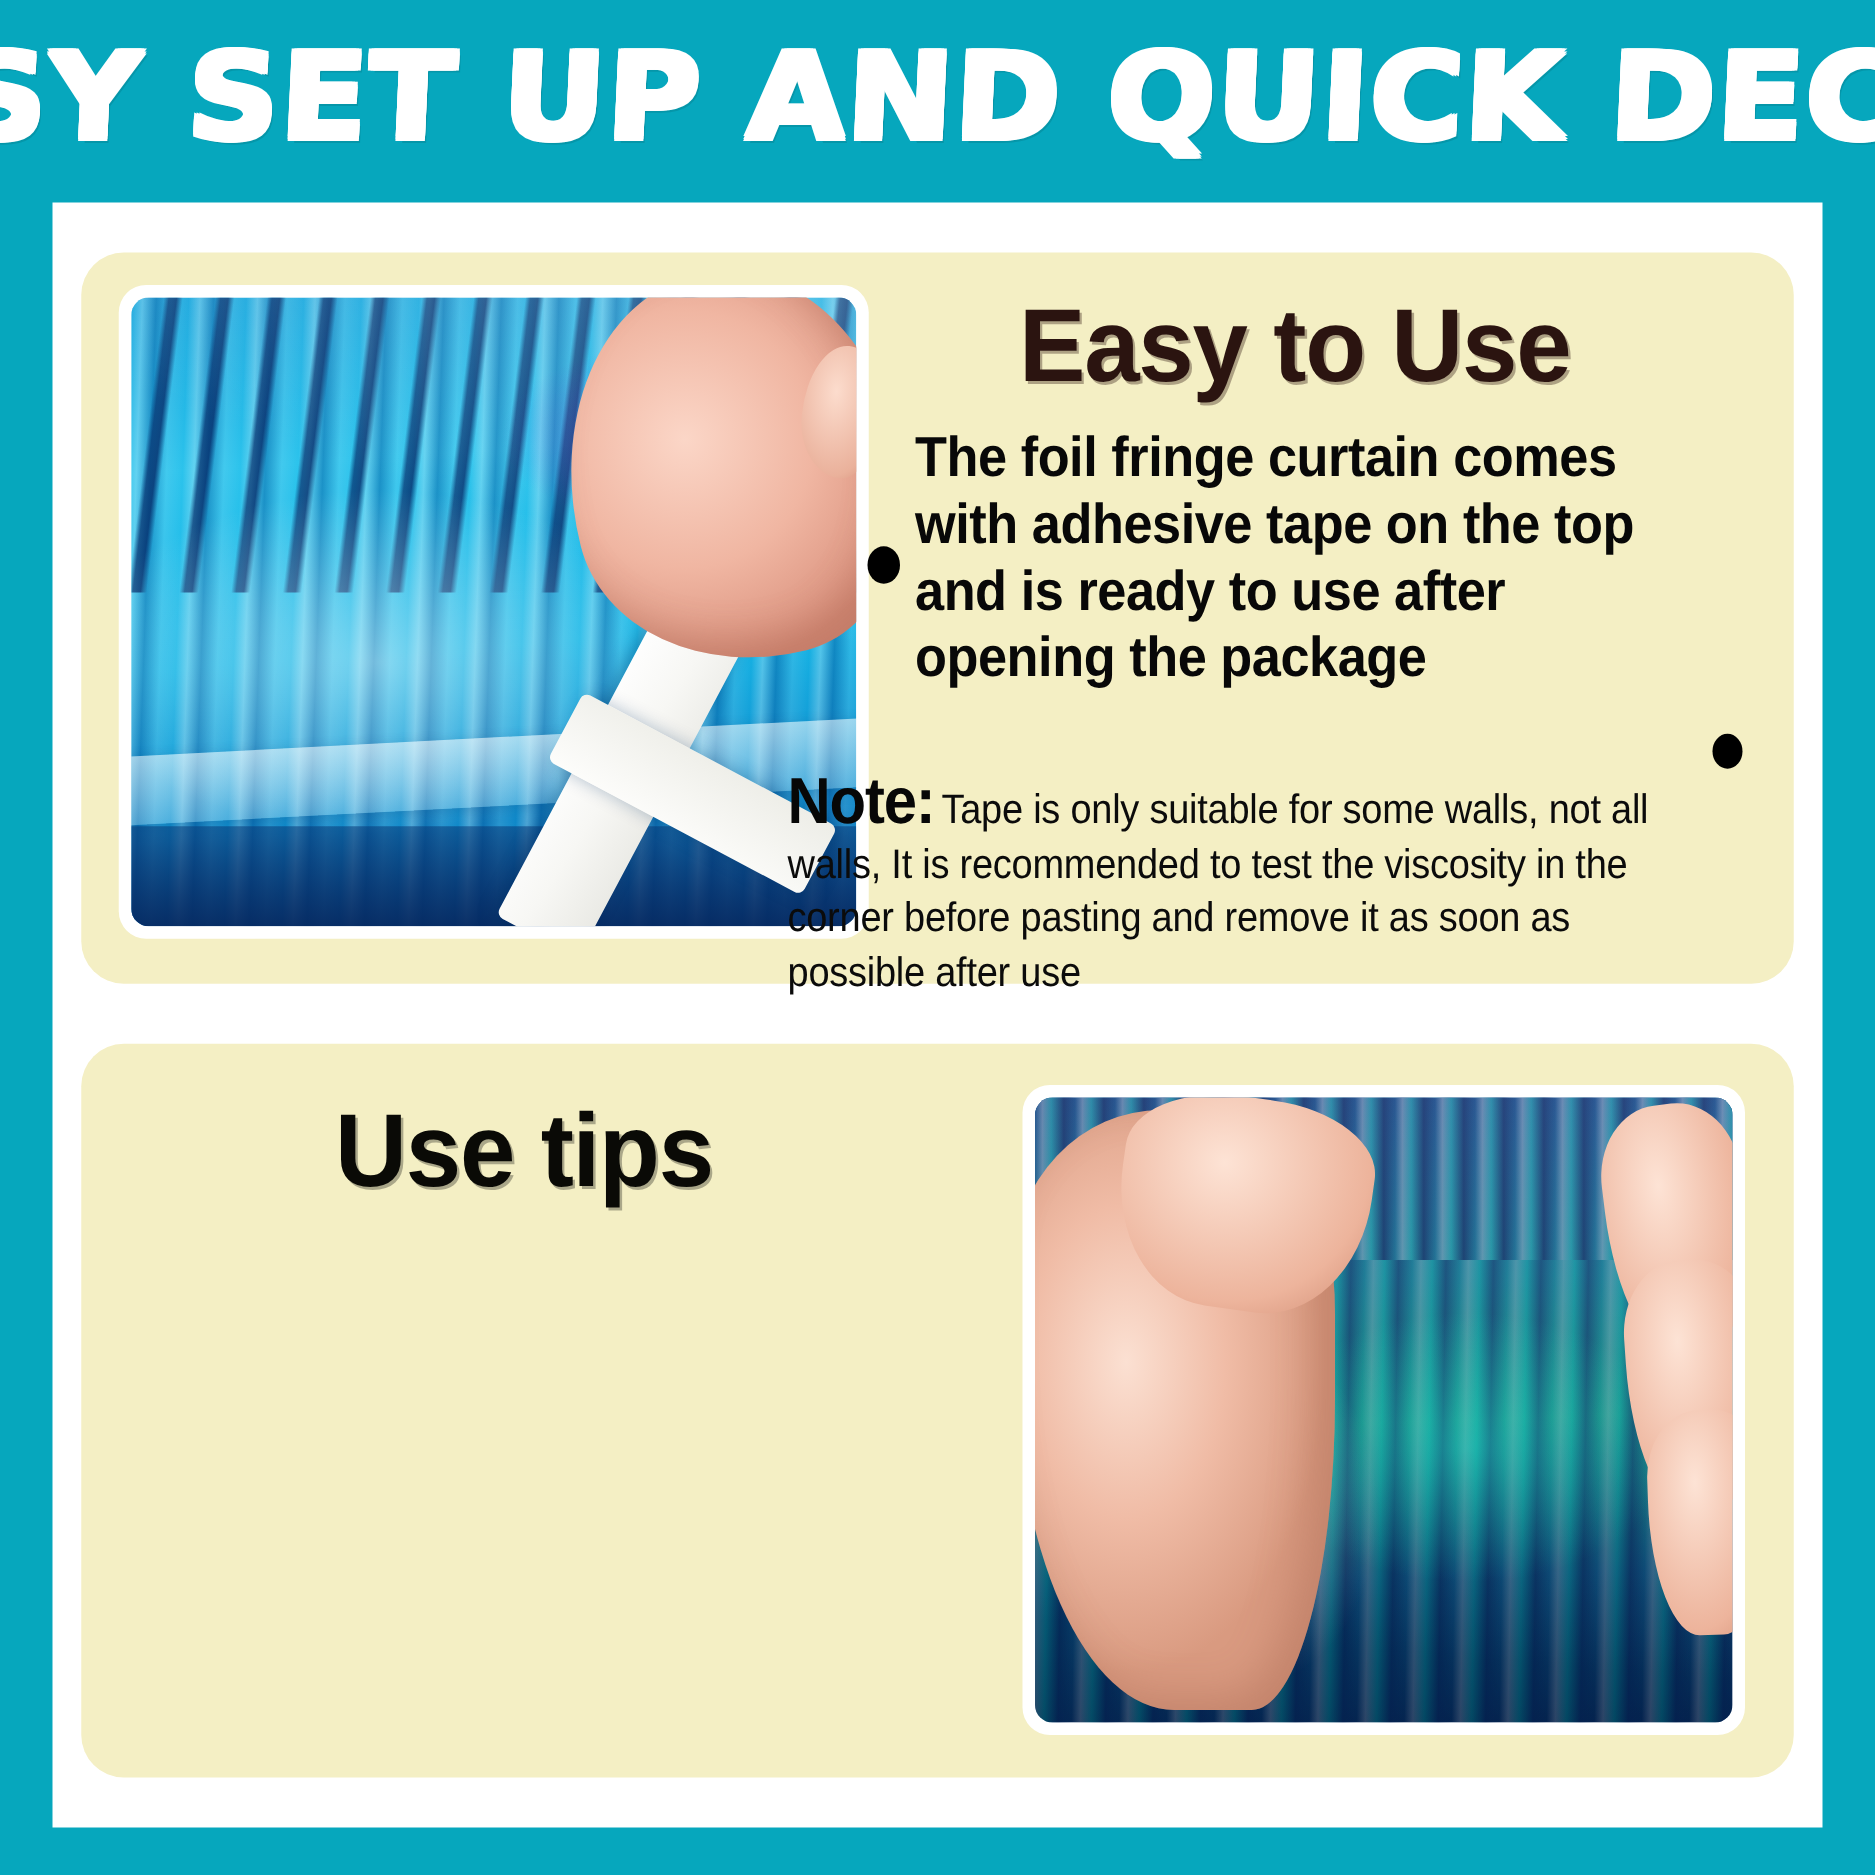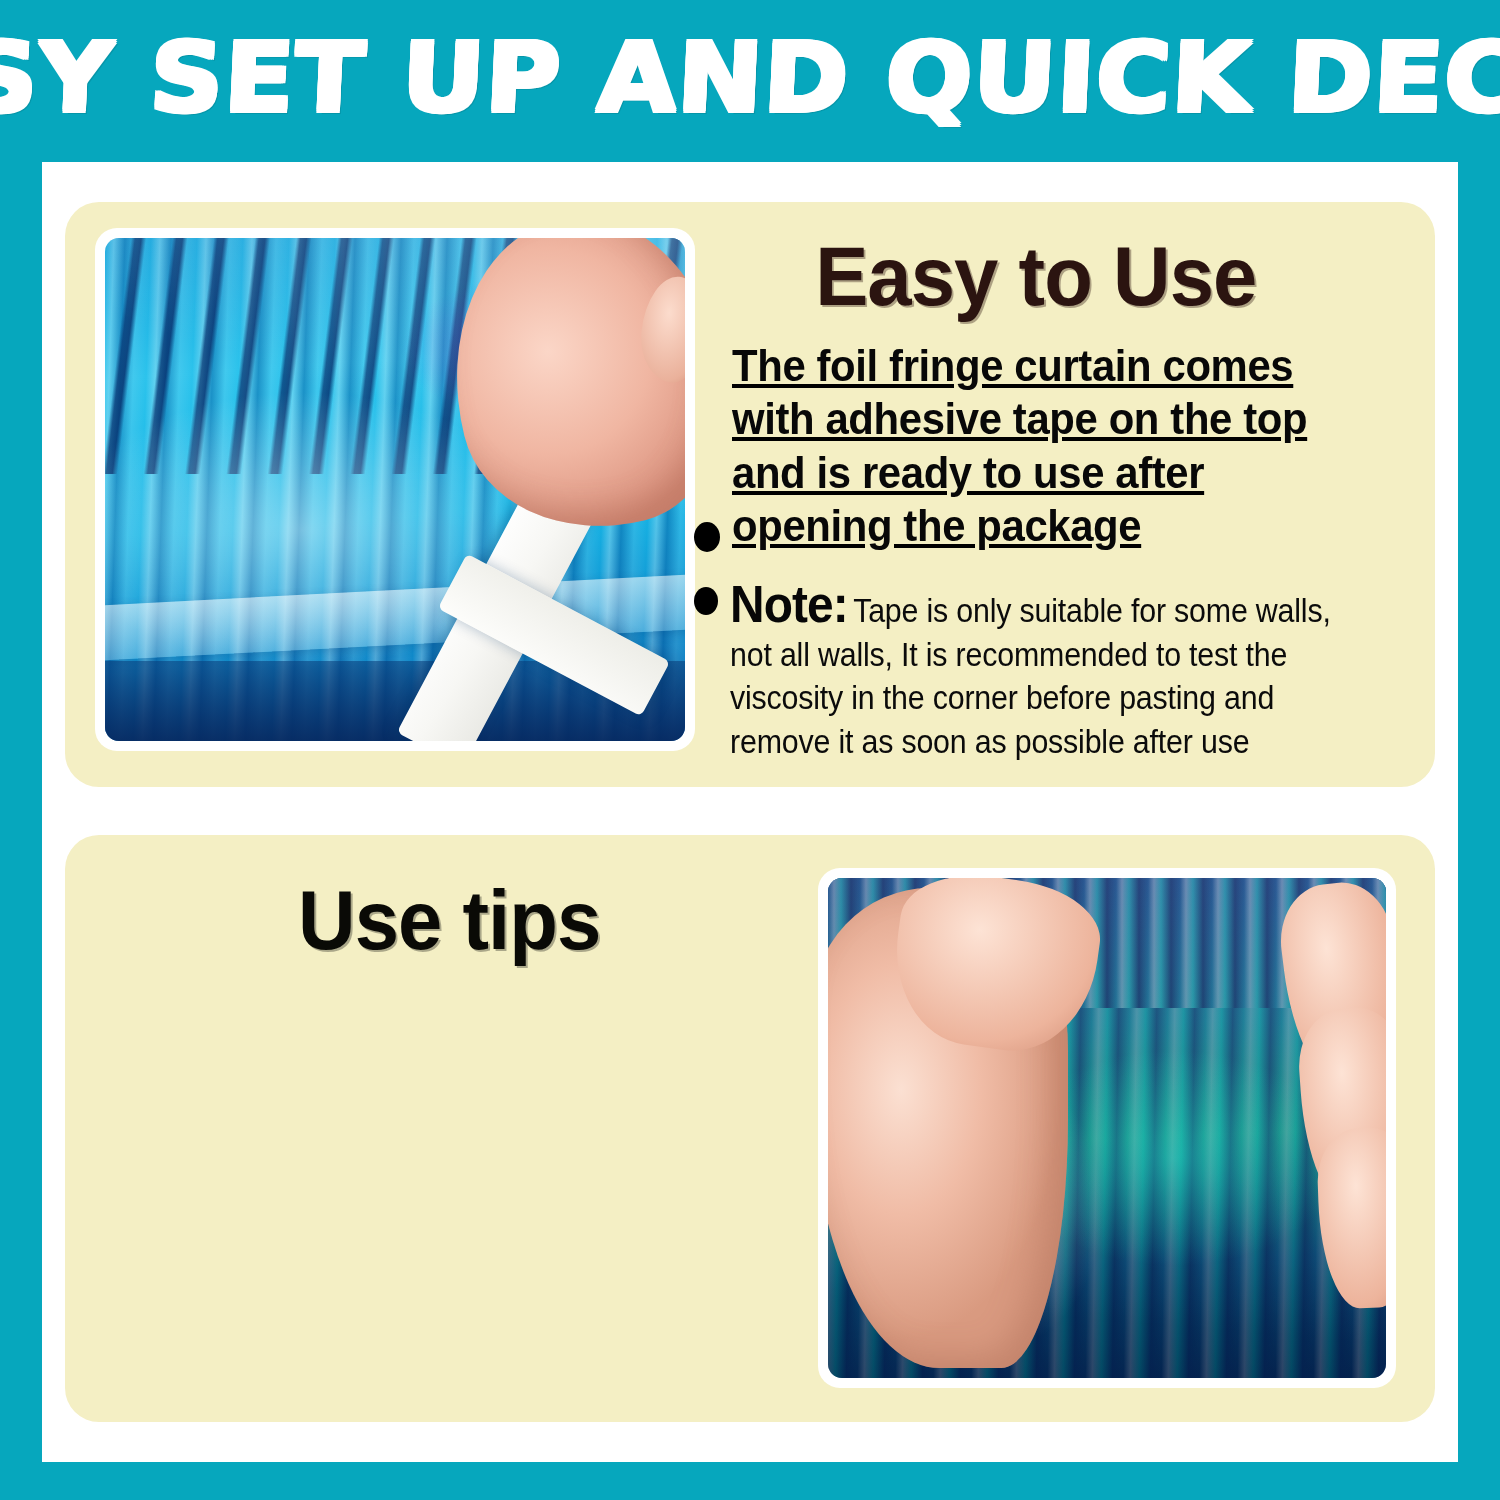--- a/index.html
+++ b/index.html
@@ -255,21 +255,21 @@
 
   
   .text-top {
     position: absolute;
     left: 694px;
     top: 236px;
     width: 712px;
   }
   .text-bottom {
     position: absolute;
-    left: 106px;
+    left: 76px;
     top: 880px;
     width: 715px;
   }
 
   .section-title {
     font-family: "Liberation Sans", sans-serif;
     font-weight: bold;
     font-size: 83px;
     line-height: 0.98;
     letter-spacing: -1px;
@@ -284,23 +284,22 @@
     text-shadow: 2px 2px 0 rgba(40,18,12,0.35);
   }
   .title-tips {
     color: #0a0a06;
     text-align: center;
     text-shadow: 2px 2px 0 rgba(0,0,0,0.30);
   }
 
   .bullet-row {
     display: flex;
-    align-items: flex-end;
+    align-items: center;
     margin-bottom: 18px;
-    text-decoration: underline;
   }
   .bullet {
     flex: 0 0 auto;
     width: 26px;
     height: 30px;
     background: #000000;
     border-radius: 50%;
     margin-right: 12px;
     margin-top: 12px;
   }
@@ -321,22 +320,23 @@
     transform-origin: left top;
     width: 108%;
   }
   .bullet-text.big {
     font-size: 45px;
     line-height: 1.18;
   }
 
   .note-row {
     display: flex;
-    align-items: flex-start;
+    align-items: flex-end;
     margin-top: 26px;
+    flex-direction: column;
   }
   .note-body {
     transform: scaleX(0.92);
     transform-origin: left top;
     width: 109%;
   }
   .note-label {
     font-family: "Liberation Sans", sans-serif;
     font-weight: bold;
     font-size: 52px;

